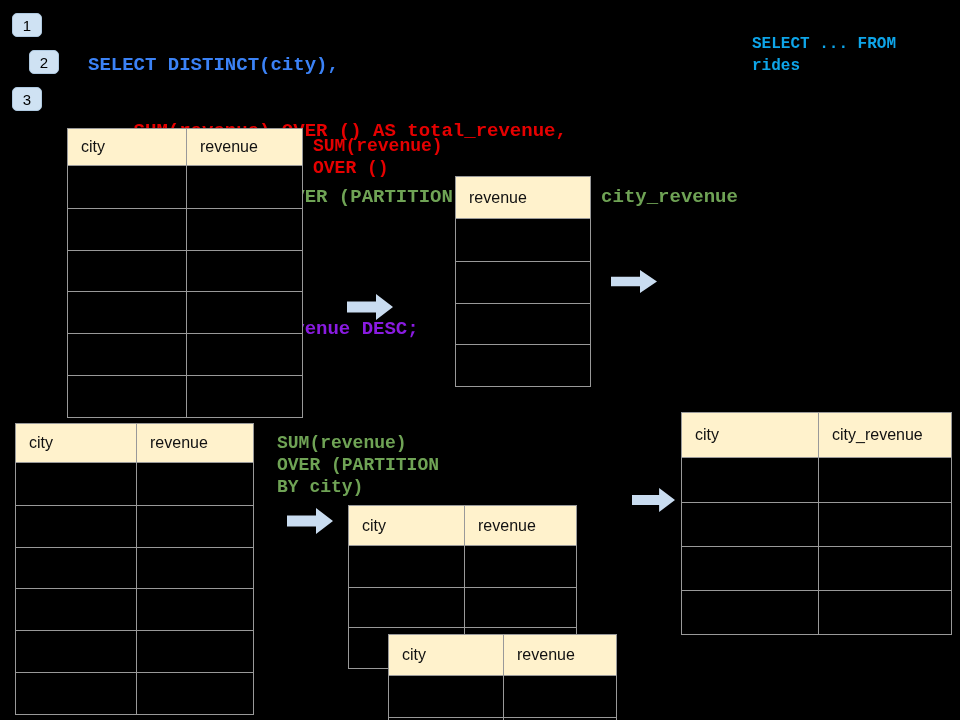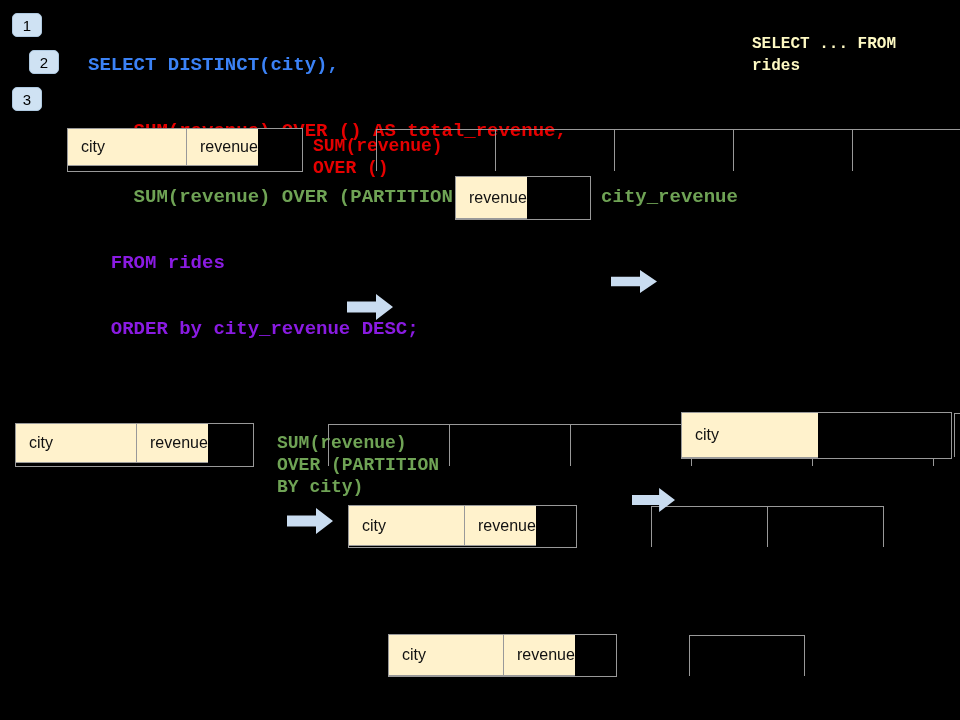--- a/index.html
+++ b/index.html
@@ -38,21 +38,21 @@
   .flabel {
     position:absolute;
     font:bold 18px "Liberation Mono", monospace;
     line-height:22px; white-space:pre;
   }
   .label-total{ left:313px; top:135px; }
   .label-partition{ left:277px; top:432px; }
 
   
   .dtable {
-    position:absolute; display:flex; flex-direction:row;
+    position:absolute; display:flex; flex-direction:column;
     border:1.5px solid var(--table_border,#999);
     background:#000;
   }
   .thead {
     display:flex; background:var(--header_fill,#fff2cc);
     border-bottom:1.5px solid var(--table_border,#999);
   }
   .th {
     display:flex; align-items:center; padding-left:13px;
     font:16px "Liberation Sans", sans-serif;
@@ -94,21 +94,21 @@
 <div class="badge b3">3</div>
 
 <div class="code">
   <div style="color: #3b82f6;">SELECT DISTINCT(city),</div>
   <div style="color: rgb(230, 0, 0);">    SUM(revenue) OVER () AS total_revenue,</div>
   <div style="color: rgb(111, 163, 85);">    SUM(revenue) OVER (PARTITION BY city) as city_revenue</div>
   <div style="color: rgb(138, 27, 226);">  FROM rides</div>
   <div style="color: rgb(138, 27, 226);">  ORDER by city_revenue DESC;</div>
 </div>
 
-<div class="side-note" style="color: #fef9c3;">SELECT ... FROM
+<div class="side-note" style="color: #0ea5e9;">SELECT ... FROM
 rides</div>
 
 <div class="flabel label-total" style="color: rgb(230, 0, 0);">SUM(revenue)
 OVER ()</div>
 <div class="flabel label-partition" style="color: rgb(111, 163, 85);">SUM(revenue)
 OVER (PARTITION
 BY city)</div>
 
 <div class="dtable t1">
     <div class="thead">
@@ -215,20 +215,21 @@
       <div class="td c1 cdiv cfill"></div>
     </div>
     <div class="trow">
       <div class="td c0"></div>
       <div class="td c1 cdiv cfill"></div>
     </div>
   </div>
 <div class="dtable t6">
     <div class="thead">
       <div class="th c0">city</div>
+      <div class="th c1 cdiv cfill">city_revenue</div>
     </div>
     <div class="trow">
       <div class="td c0"></div>
       <div class="td c1 cdiv cfill"></div>
     </div>
     <div class="trow">
       <div class="td c0"></div>
       <div class="td c1 cdiv cfill"></div>
     </div>
     <div class="trow">

